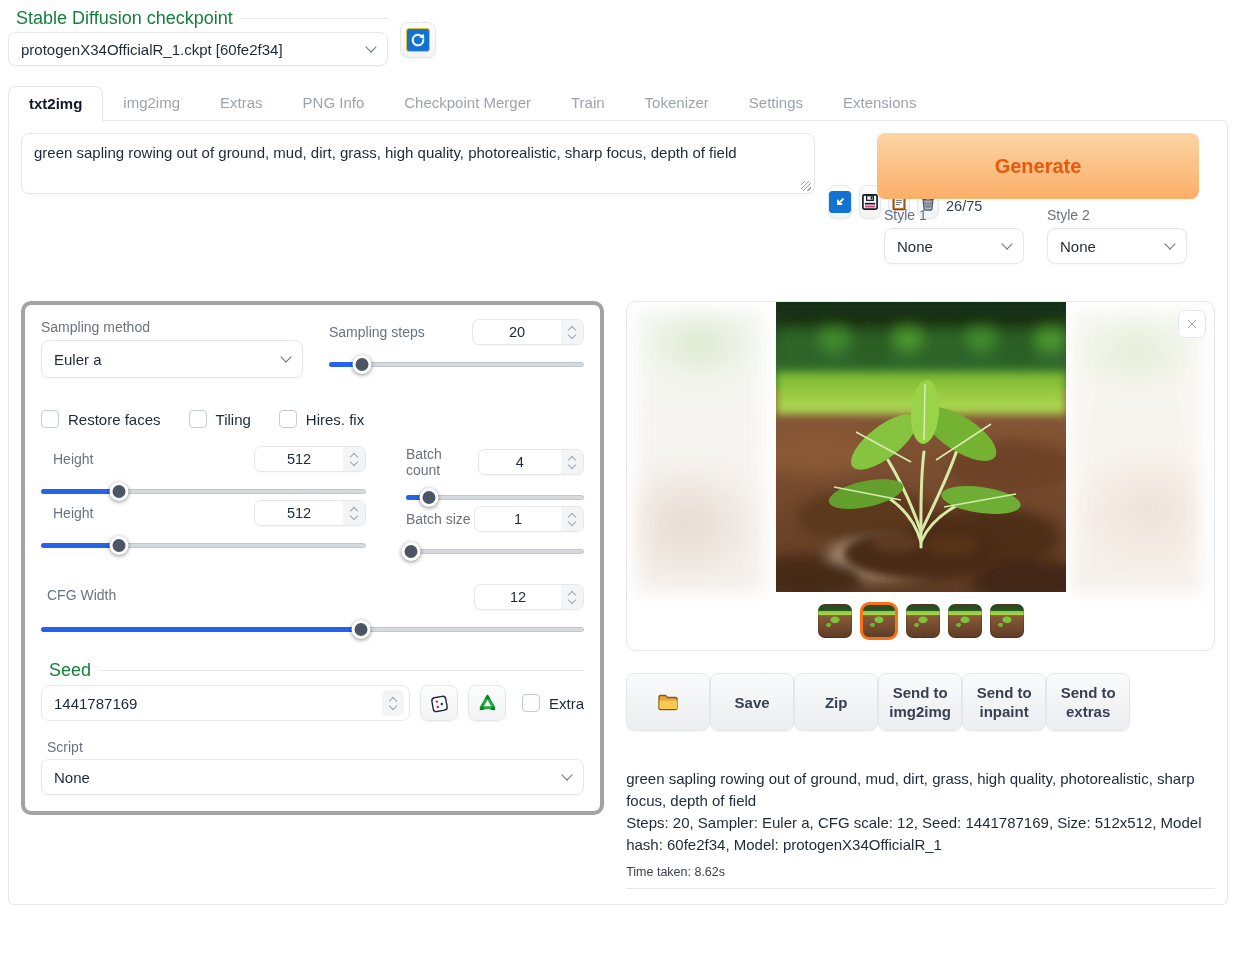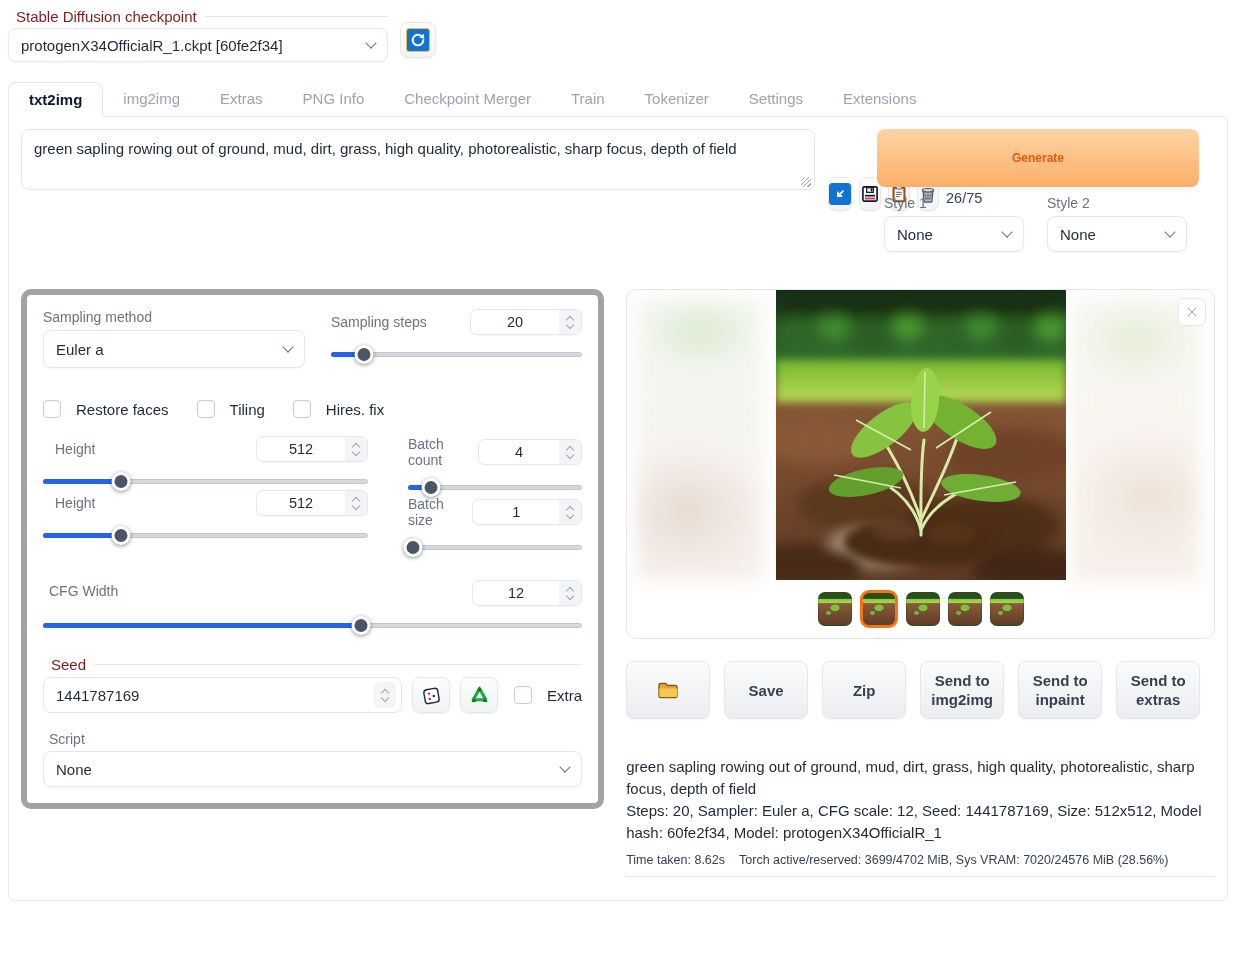--- a/index.html
+++ b/index.html
@@ -5,21 +5,21 @@
   * { box-sizing: border-box; margin: 0; padding: 0; }
   html,body { width:1236px; height:966px; overflow:hidden; }
   body {
     font-family: "Liberation Sans", sans-serif;
     background:#ffffff; color:#1f2937; font-size:15px;
   }
   .page { padding:8px 8px 0 8px; }
 
   
   .ckpt-wrap { width:380px; }
-  .legend-row { display:flex; align-items:center; gap:8px; font-size:15px; color:#7f1d1d; padding-left:8px; }
+  .legend-row { display:flex; align-items:center; gap:8px; font-size:18px; color:#15803d; padding-left:8px; }
   .legend-row::after { content:""; flex:1; border-top:1px solid #e5e7eb; }
   .ckpt-row { display:flex; gap:12px; align-items:flex-start; }
   .selectbox {
     display:flex; align-items:center; justify-content:space-between;
     border:1px solid #e5e7eb; border-radius:8px; background:#fff;
     height:34px; padding:0 12px; box-shadow:0 1px 2px rgba(0,0,0,.04);
     color:#1f2937; cursor:pointer;
   }
   .ckpt-select { width:380px; margin-top:3px; }
   .chev { width:8px; height:8px; border-right:1.8px solid #64748b; border-bottom:1.8px solid #64748b; transform:rotate(45deg); margin-top:-4px; flex:none; }
@@ -57,33 +57,33 @@
   .ta-wrap + .ta-wrap { margin-top:23px; }
   .resize-grip { position:absolute; right:4px; bottom:6px; width:10px; height:10px;
     background:repeating-linear-gradient(315deg, transparent 0 2px, #9aa1ab 2px 3px); pointer-events:none; }
 
   .tools-col { width:36px; display:flex; flex-direction:row; align-items:center; gap:7px; padding-top:7px;text-align:center; }
   .tool { width:34px; height:34px; }
   .token-counter { font-size:14.5px; color:#334155; margin-top:7px; white-space:nowrap; }
 
   .gen-col { width:322px; padding-top:0; }
   .generate-btn {
-    width:100%; height:58px; border:none; border-radius:8px; cursor:pointer;
+    width:100%; height:66px; border:none; border-radius:8px; cursor:pointer;
     background:linear-gradient(180deg,#fcd4a5 0%, #fbaf68 100%);
-    color:#ea580c; font-family:"Liberation Sans",sans-serif; font-weight:700; font-size:12px;
+    color:#ea580c; font-family:"Liberation Sans",sans-serif; font-weight:700; font-size:20px;
   }
   .style-row { display:flex; gap:23px; margin-top:8px; padding-left:7px; }
   .style-box { width:140px; }
   .field-label { font-size:14px; color:#6b7280; margin-bottom:5px; }
   .style-box .selectbox { height:36px; }
 
   
   .work-row { display:flex; gap:22px; margin-top:37px; align-items:flex-start; }
   .params-panel {
-    width:586px; border:6px solid #a3a3a3; border-radius:10px; padding:14px 16px 16px 16px; background:#fff;
+    width:586px; border:4px solid #a3a3a3; border-radius:10px; padding:14px 16px 16px 16px; background:#fff;
   }
   .row-split { display:flex; gap:26px; }
   .samp-col { width:262px; }
   .samp-col .selectbox { height:38px; margin-top:3px; }
   .steps-col { flex:1; }
   .label-input-row { display:flex; justify-content:space-between; align-items:center; }
   .numbox {
     display:flex; align-items:stretch; border:1px solid #e5e7eb; border-radius:7px; background:#fff;
     width:112px; height:26px; overflow:hidden; box-shadow:0 1px 1px rgba(0,0,0,.03);
   }
@@ -95,21 +95,21 @@
 
   .slider { position:relative; height:18px; margin-top:10px; cursor:pointer; }
   .slider .track { position:absolute; top:7px; left:0; right:0; height:5px; border-radius:3px; background:#d6d9de; border:1px solid #c2c6cd; }
   .slider .fill { position:absolute; top:7px; left:0; height:5px; border-radius:3px; background:#2563eb; }
   .slider .handle {
     position:absolute; top:0; width:19px; height:19px; border-radius:50%;
     background:#4b5563; border:3px solid #fff; box-shadow:0 1px 4px rgba(0,0,0,.45); transform:translateX(-50%);
   }
 
   .cb-row { display:flex; gap:28px; margin-top:32px; align-items:center; }
-  .cb-item { display:flex; gap:15px; align-items:center; cursor:pointer; }
+  .cb-item { display:flex; gap:9px; align-items:center; cursor:pointer; }
   .checkbox { width:18px; height:18px; border:1px solid #c6ccd4; border-radius:4px; background:#fff; box-shadow:inset 0 1px 2px rgba(0,0,0,.03); flex:none; }
   .cb-label { color:#1f2937; font-size:15px; }
 
   .dims-row { display:flex; gap:40px; margin-top:18px; }
   .dims-left { width:325px; }
   .dims-right { flex:1; }
   .dim-block + .dim-block { }
   .dim-block .field-label { margin-bottom:0; padding-left:12px; }
 
   .cfg-block { margin-top:24px; }
@@ -152,21 +152,21 @@
   .thumbs { position:absolute; left:0; right:0; top:300px; display:flex; justify-content:center; align-items:center; gap:8px; }
   .thumb {
     width:34px; height:34px; border-radius:7px; cursor:pointer; border:1px solid rgba(0,0,0,.15);
     background:
       radial-gradient(7px 5px at 50% 46%, #7cc240 0 60%, transparent 70%),
       radial-gradient(4px 3px at 30% 62%, #6fb23a 0 60%, transparent 70%),
       linear-gradient(180deg,#27501f 0%, #27501f 17%, #8cc63f 19%, #a9d94b 31%, #8a5a38 33%, #5f3d27 100%);
   }
   .thumb.selected { border:3px solid #f97316; width:38px; height:38px; border-radius:9px; }
 
-  .outbtn-row { display:flex; gap:14px; margin-top:22px; }
+  .outbtn-row { display:flex; margin-top:22px; }
   .outbtn {
     width:84px; height:58px; border:1px solid #e5e7eb; border-radius:8px; cursor:pointer;
     background:linear-gradient(180deg,#fafbfc,#ebedf0);
     font-family:"Liberation Sans",sans-serif; font-size:15px; font-weight:700; color:#374151;
     display:flex; align-items:center; justify-content:center; text-align:center; line-height:19px; padding:4px;
     box-shadow:0 1px 2px rgba(0,0,0,.04);
   }
   .result-info { margin-top:37px; }
   .info-text { font-size:15px; line-height:22px; color:#1f2937; }
   .time-row { margin-top:9px; font-size:12.5px; color:#374151; display:flex; gap:14px; padding-bottom:9px; border-bottom:1px solid #e5e7eb; }
@@ -573,20 +573,19 @@
           <button class="outbtn">Send to img2img</button>
           <button class="outbtn">Send to inpaint</button>
           <button class="outbtn">Send to extras</button>
         </div>
 
         <div class="result-info">
           <div class="info-text">green sapling rowing out of ground, mud, dirt, grass, high quality, photorealistic, sharp focus, depth of field</div>
           <div class="info-text">Steps: 20, Sampler: Euler a, CFG scale: 12, Seed: 1441787169, Size: 512x512, Model hash: 60fe2f34, Model: protogenX34OfficialR_1</div>
           <div class="time-row">
             <span>Time taken: 8.62s</span>
-            <span>Torch active/reserved: 3699/4702 MiB, Sys VRAM: 7020/24576 MiB (28.56%)</span>
           </div>
         </div>
       </div>
     </div>
   </div>
 
 </div>
 
 </body></html>

